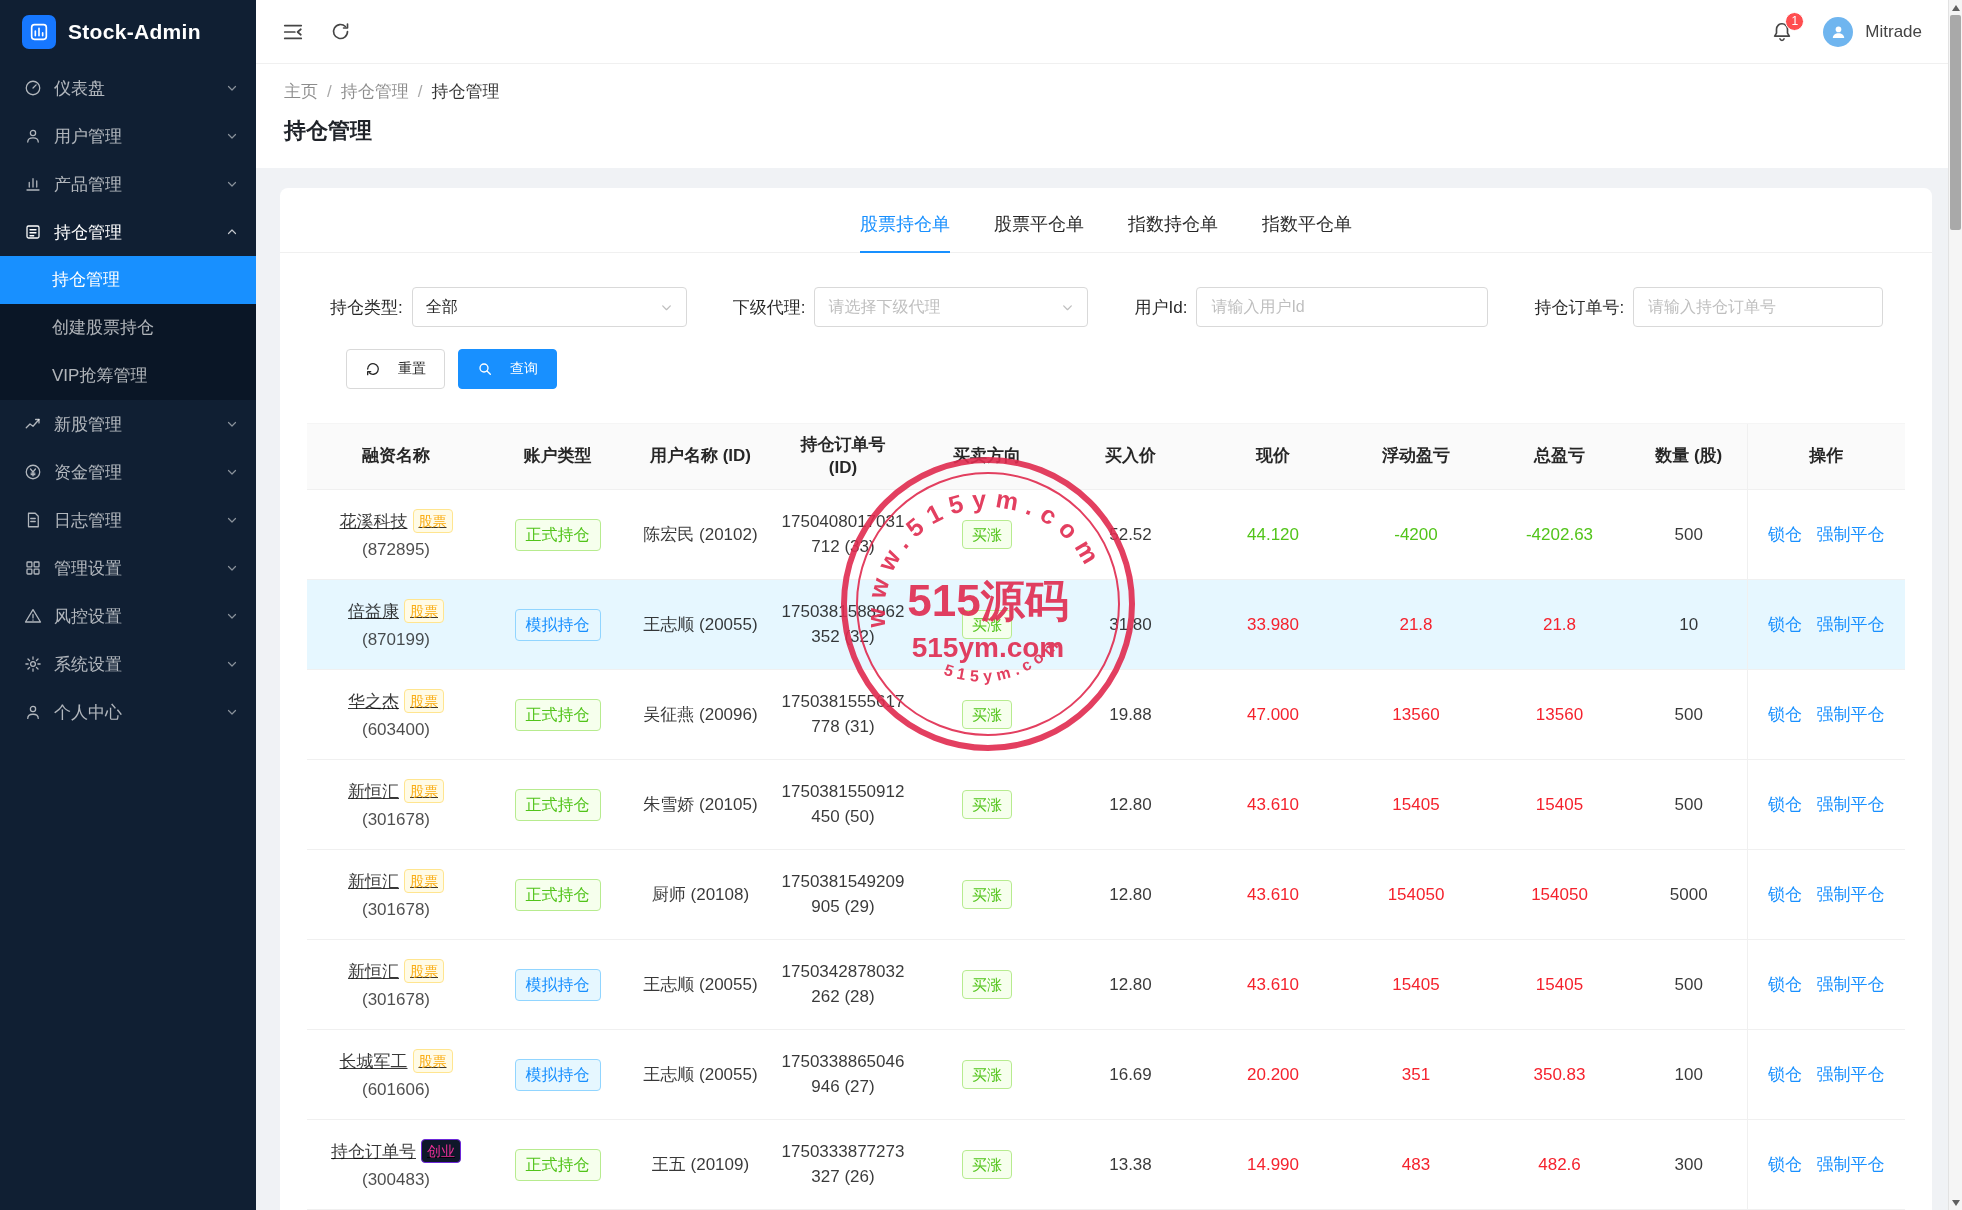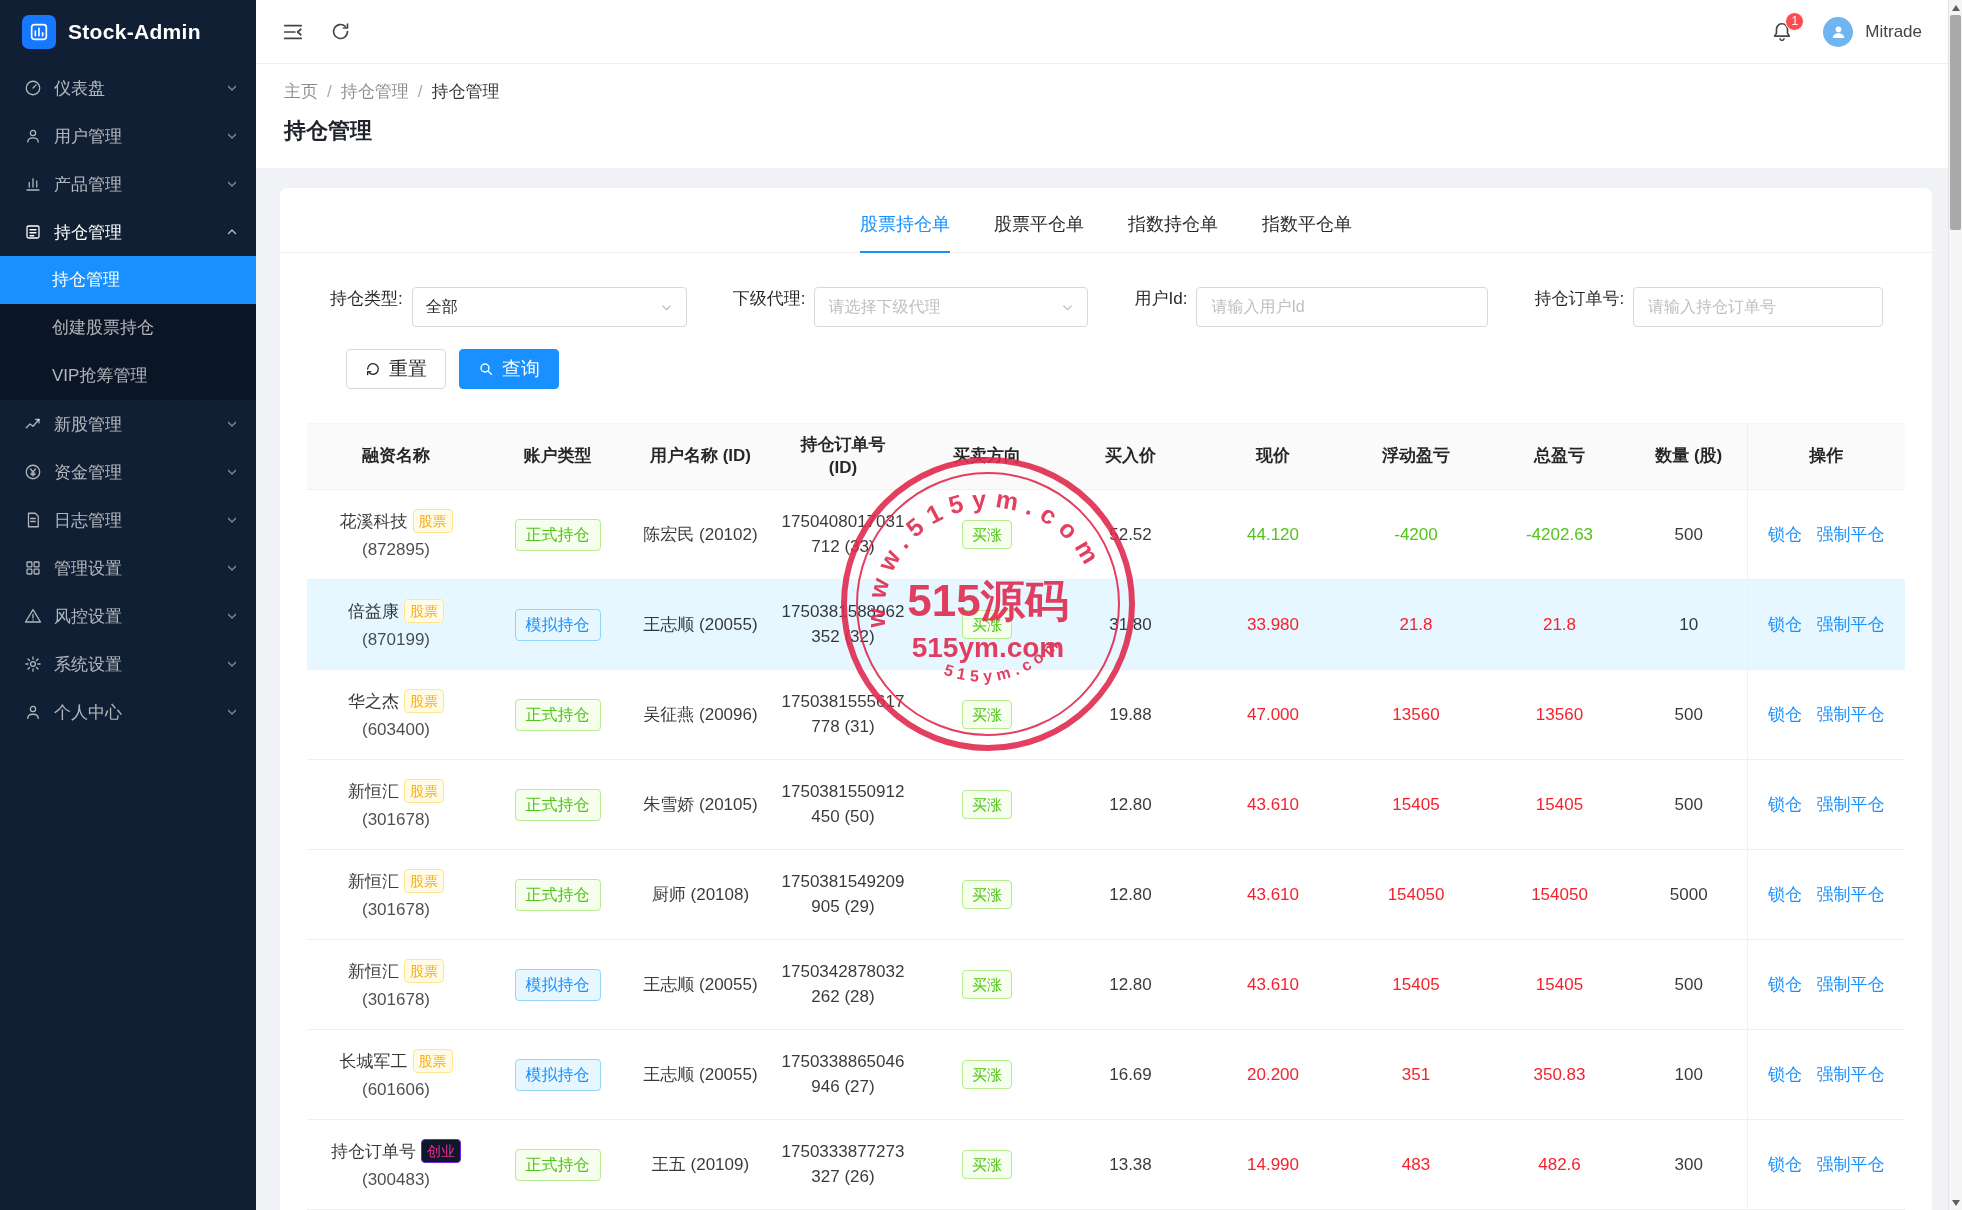--- a/index.html
+++ b/index.html
@@ -43,47 +43,47 @@
   .content { flex:1; padding:20px 16px 0 24px; overflow:hidden; }
   .card { background:#fff; border-radius:8px; min-height:1080px; }
 
   
   .tabbar { display:flex; justify-content:center; gap:44px; padding-top:24px; border-bottom:1px solid #f0f0f0; }
   .tab { font-size:18px; padding-bottom:15px; color:rgba(0,0,0,.85); cursor:pointer; border-bottom:2px solid transparent; margin-bottom:-1px; }
   .tab.active { color:#1890ff; border-bottom-color:#1890ff; }
 
   
   .filters { display:flex; align-items:center; gap:46px; margin:34px 0 0 50px; }
-  .fgroup { display:flex; align-items:flex-start; }
+  .fgroup { display:flex; align-items:center; }
   .flabel { margin-right:9px; white-space:nowrap; color:rgba(0,0,0,.85); font-size:17px; }
   .select { height:40px; border:1px solid #d9d9d9; border-radius:4px; background:#fff; display:flex; align-items:center; justify-content:space-between; padding:0 13px; cursor:pointer; }
   .w-type { width:275px; }
   .w-agent { width:274px; }
   .sel-value { font-size:16px; color:rgba(0,0,0,.85); }
   .sel-value.placeholder { color:#bfbfbf; }
   .caret { display:flex; color:#bfbfbf; }
   .finput { height:40px; border:1px solid #d9d9d9; border-radius:4px; padding:0 14px; font-size:16px; color:rgba(0,0,0,.85); outline:none; font-family:inherit; }
   .finput::placeholder { color:#bfbfbf; }
   .w-uid { width:292px; }
   .w-order { width:250px; }
 
   .btn-row { display:flex; gap:13px; margin:22px 0 0 66px; }
-  .btn { height:40px; display:flex; align-items:center; gap:8px; padding:0 18px; border-radius:4px; font-size:19px; cursor:pointer; border:1px solid #d9d9d9; background:#fff; color:rgba(0,0,0,.85); font-family:inherit; }
+  .btn { height:40px; display:flex; align-items:center; gap:17px; padding:0 18px; border-radius:4px; font-size:14px; cursor:pointer; border:1px solid #d9d9d9; background:#fff; color:rgba(0,0,0,.85); font-family:inherit; }
   .btn-primary { background:#1890ff; border-color:#1890ff; color:#fff; }
   .bicon { display:flex; }
 
   
   .table-wrap { margin:34px 27px 0; }
   table { border-collapse:collapse; table-layout:fixed; width:100%; }
   thead th { background:#fafafa; font-weight:600; color:rgba(0,0,0,.85); font-size:17px; height:66px; padding:4px 8px; border-bottom:1px solid #f0f0f0; border-top:1px solid #f5f5f5; text-align:center; vertical-align:middle; white-space:pre-line; line-height:1.35; }
   tbody td { height:90px; padding:6px 8px; border-bottom:1px solid #f0f0f0; text-align:center; vertical-align:middle; font-size:17px; color:rgba(0,0,0,.78); }
   tr.hl td { background:#e6f7ff; }
   .col-action { border-left:1px solid #f0f0f0; }
   .c-order { word-break:break-all; line-height:1.45; }
-  .nline { display:flex; align-items:center; justify-content:center; gap:5px; }
+  .nline { display:flex; align-items:center; justify-content:center; gap:5px;text-decoration:underline; }
   .scode { margin-top:7px; color:rgba(0,0,0,.7); }
   .tag { display:inline-block; border-radius:4px; line-height:1; white-space:nowrap; }
   .tname { font-size:14px; padding:4px 5px; }
   .tag-stock { color:#faad14; background:#fffbe6; border:1px solid #ffe58f; }
   .tag-gem { color:#eb2f96; background:#0f172a; border:1px solid #6d28d9; }
   .tacc { font-size:16px; padding:7px 10px; border:1px solid transparent; }
   .tag-formal { color:#52c41a; background:#f6ffed; border-color:#b7eb8f; }
   .tag-sim { color:#1890ff; background:#e6f7ff; border-color:#91d5ff; }
   .tdir { font-size:15px; padding:6px 9px; color:#52c41a; background:#f6ffed; border:1px solid #b7eb8f; }
   .v-up { color:#f5222d; }

